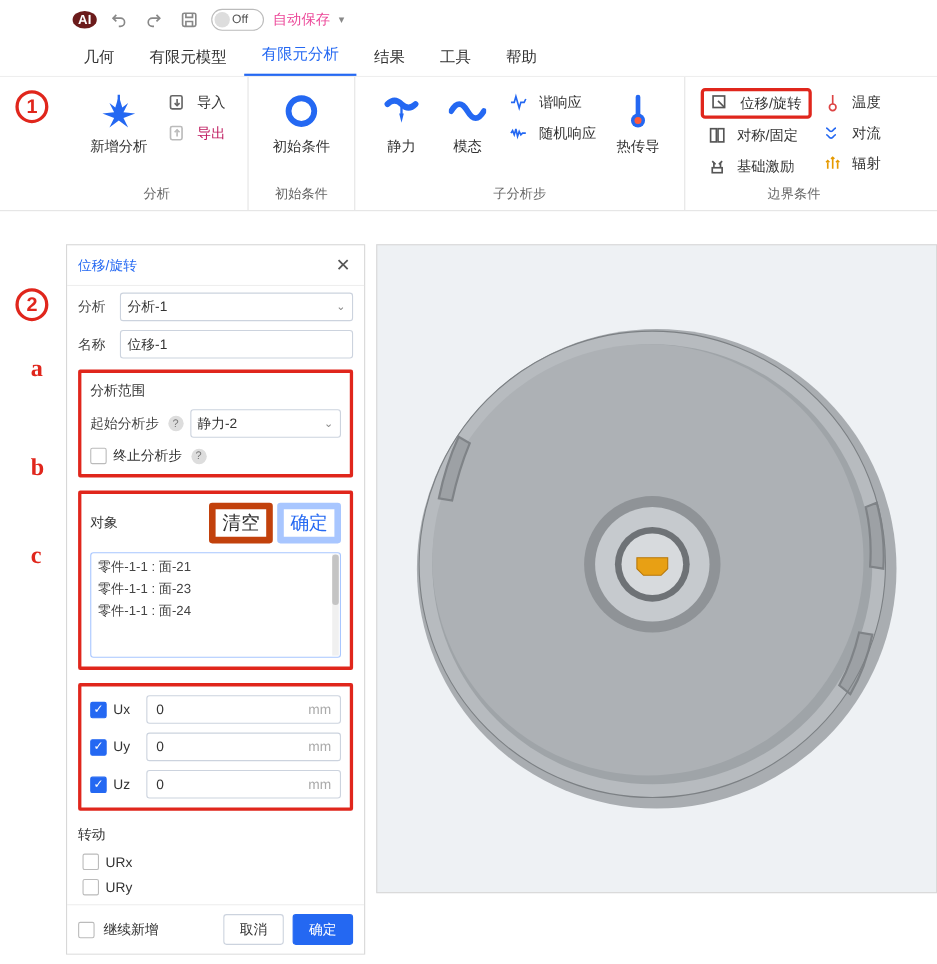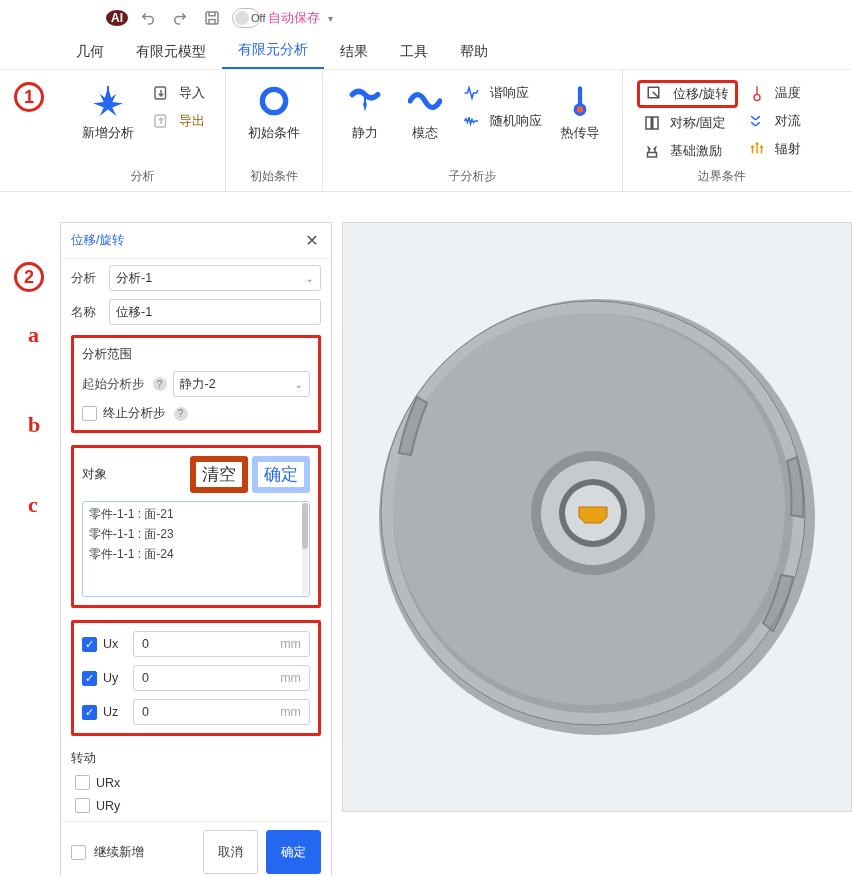--- a/index.html
+++ b/index.html
@@ -18,31 +18,31 @@
     align-items: center;
     gap: 8px;
     padding: 4px 60px 4px 66px;
     height: 36px;
   }
   .app-icon {
     width: 22px; height: 16px;
     background: #6b1b1b;
     border-radius: 50%;
     display: flex; align-items: center; justify-content: center;
-    color: #fff; font-weight: bold; font-size: 12px; margin-left: 40px;
+    color: #fff; font-weight: bold; font-size: 12px;
   }
   .tb-btn {
     width: 24px; height: 24px;
     display: flex; align-items: center; justify-content: center;
     border-radius: 4px;
     color: #888;
   }
   .tb-btn svg { width: 18px; height: 18px; }
   .toggle {
-    width: 28px; height: 20px;
+    width: 48px; height: 20px;
     border: 1px solid #bbb;
     border-radius: 10px;
     display: flex; align-items: center;
     position: relative;
     padding: 0 4px 0 18px;
     font-size: 11px;
     color: #555;
   }
   .toggle::before {
     content: "";
@@ -263,21 +263,21 @@
   }
   .panel-footer {
     border-top: 1px solid #eee;
     padding: 8px 10px;
     display: flex;
     align-items: center;
     gap: 8px;
   }
   .panel-footer .spacer { flex:1; }
   .btn {
-    height: 44px; padding: 0 14px;
+    height: 28px; padding: 0 14px;
     border: 1px solid #ccd3de; border-radius: 3px;
     background:#fff; cursor:pointer;
     display:flex; align-items:center;
   }
   .btn.primary {
     background:#2468f2; border-color:#2468f2; color:#fff;
   }
 
   
   .viewport {
@@ -352,21 +352,21 @@
         <div class="small-tool">
           <span class="si">
             <svg viewBox="0 0 24 24" fill="none" stroke="currentColor" stroke-width="2">
                 <rect x="4" y="4" width="14" height="16" rx="2"></rect>
                 <path d="M12 8v8"></path>
                 <path d="M9 13l3 3 3-3"></path>
               </svg>
           </span>
           <span>导入</span>
         </div>
-        <div class="small-tool" style="color:#a16207;">
+        <div class="small-tool" style="color:#be185d;">
           <span class="si">
             <svg viewBox="0 0 24 24" fill="none" stroke="#bbb" stroke-width="2">
                 <rect x="4" y="4" width="14" height="16" rx="2"></rect>
                 <path d="M12 16V8"></path>
                 <path d="M9 11l3-3 3 3"></path>
               </svg>
           </span>
           <span>导出</span>
         </div>
       </div>

